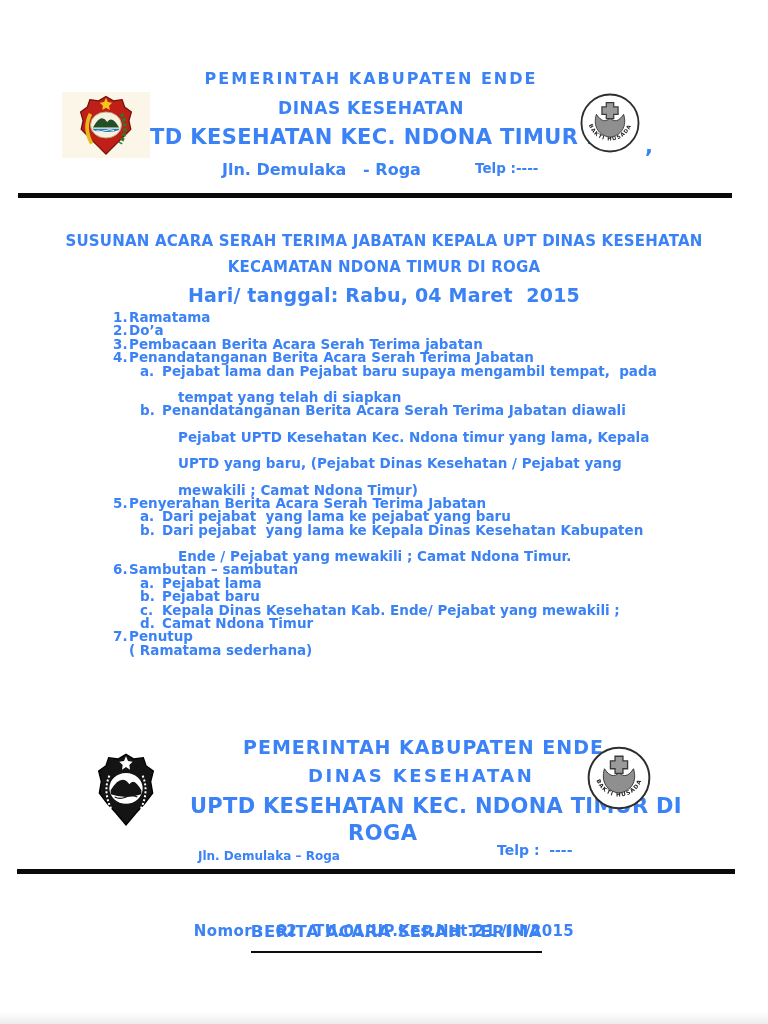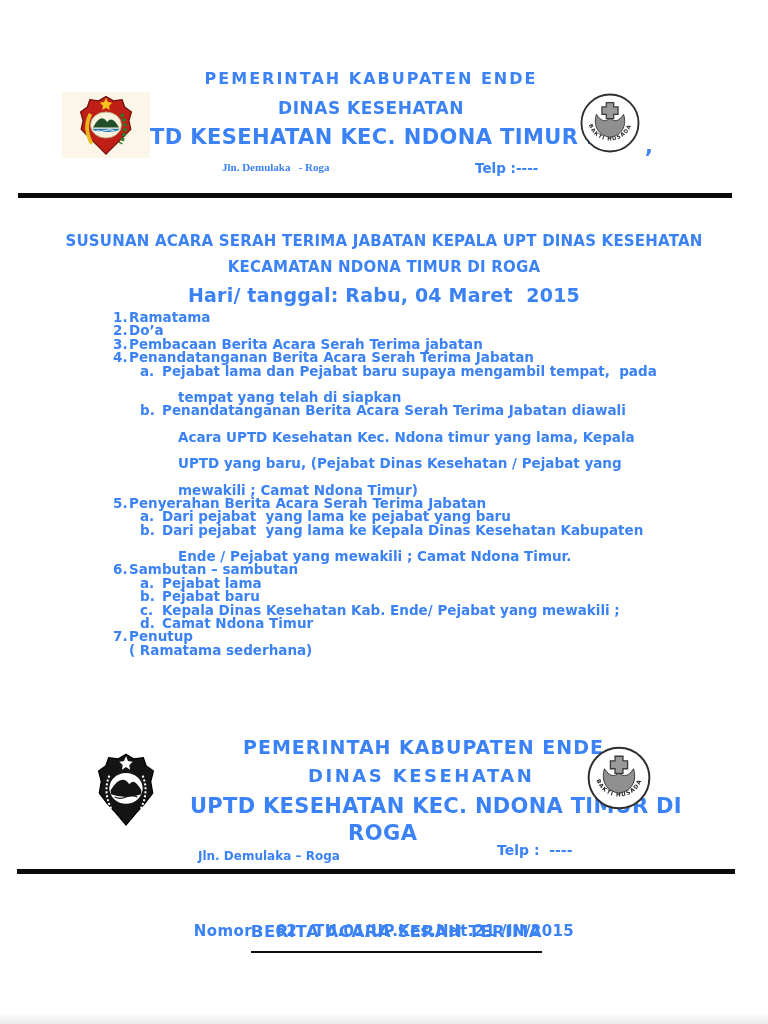--- a/index.html
+++ b/index.html
@@ -8,21 +8,21 @@
     font-family:"DejaVu Sans","Liberation Sans",sans-serif;
     font-weight:bold;color:#3b82f6;
   }
   .abs{position:absolute;white-space:pre;line-height:1.15;}
   .ctr{left:0;right:0;text-align:center;}
   
   .lh1-l1{top:70px;left:0;right:26px;text-align:center;font-size:16px;letter-spacing:2px;}
   .lh1-l2{top:99px;left:0;right:26px;text-align:center;font-size:17px;letter-spacing:.5px;}
   .lh1-l3{top:125px;left:150px;font-size:21px;letter-spacing:.4px;}
   .lh1-tail{top:134px;left:645px;font-size:21px;}
-  .lh1-addr{top:161px;left:222px;font-size:11px;font-family:Liberation Serif, serif;}
+  .lh1-addr{top:161px;left:222px;font-size:16px;}
   .lh1-tel{top:161px;left:475px;font-size:13.5px;}
   .logo{position:absolute;z-index:3;}
   .logo-ende-box{left:62px;top:92px;width:88px;height:66px;background:#fbf6e8;}
   .logo-ende-box svg{position:absolute;left:15px;top:2px;}
   .logo-bakti-top{left:578px;top:92px;width:64px;height:62px;}
   .rule{position:absolute;background:#0a0a0a;z-index:1;}
   .rule1{left:18px;top:193px;width:714px;height:5px;}
   .rule2{left:17px;top:869px;width:718px;height:5px;}
   
   .ag-t1{top:233px;font-size:15px;letter-spacing:.2px;}
@@ -122,21 +122,21 @@
       <div class="ln lv0 gap">
       <span class="mk"></span>
       <span class="tx">tempat yang telah di siapkan</span>
     </div>
       <div class="ln lv2">
       <span class="mk">b.</span>
       <span class="tx">Penandatanganan Berita Acara Serah Terima Jabatan diawali</span>
     </div>
       <div class="ln lv0 gap">
       <span class="mk"></span>
-      <span class="tx">Acara UPTD Kesehatan Kec. Ndona timur yang lama, Kepala</span>
+      <span class="tx">Pejabat UPTD Kesehatan Kec. Ndona timur yang lama, Kepala</span>
     </div>
       <div class="ln lv0 gap">
       <span class="mk"></span>
       <span class="tx">UPTD yang baru, (Pejabat Dinas Kesehatan / Pejabat yang</span>
     </div>
       <div class="ln lv0 gap">
       <span class="mk"></span>
       <span class="tx">mewakili ; Camat Ndona Timur)</span>
     </div>
       <div class="ln lv1">

